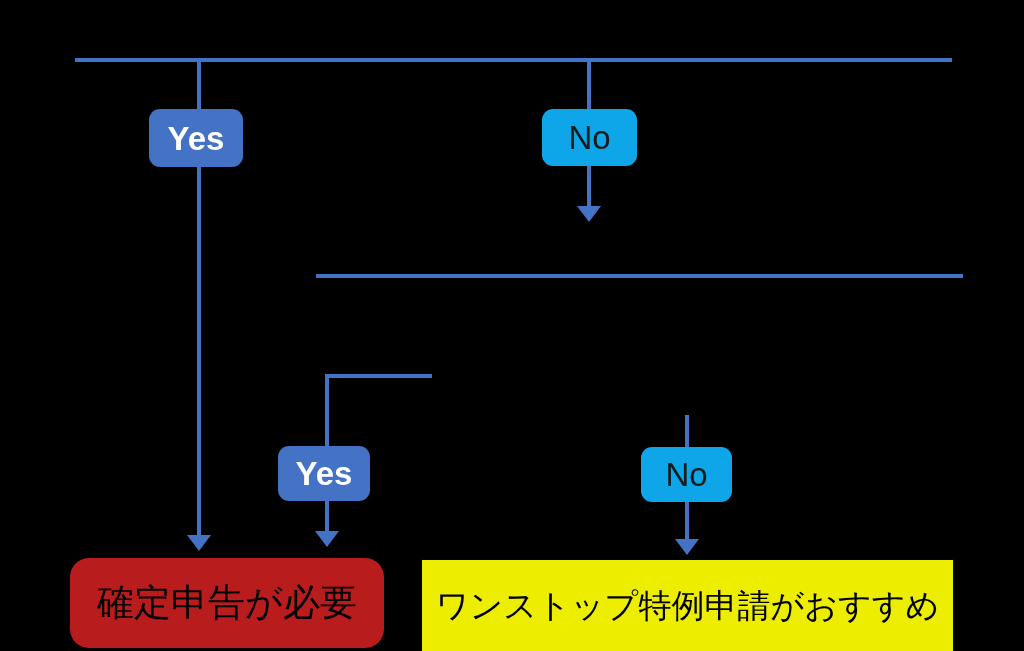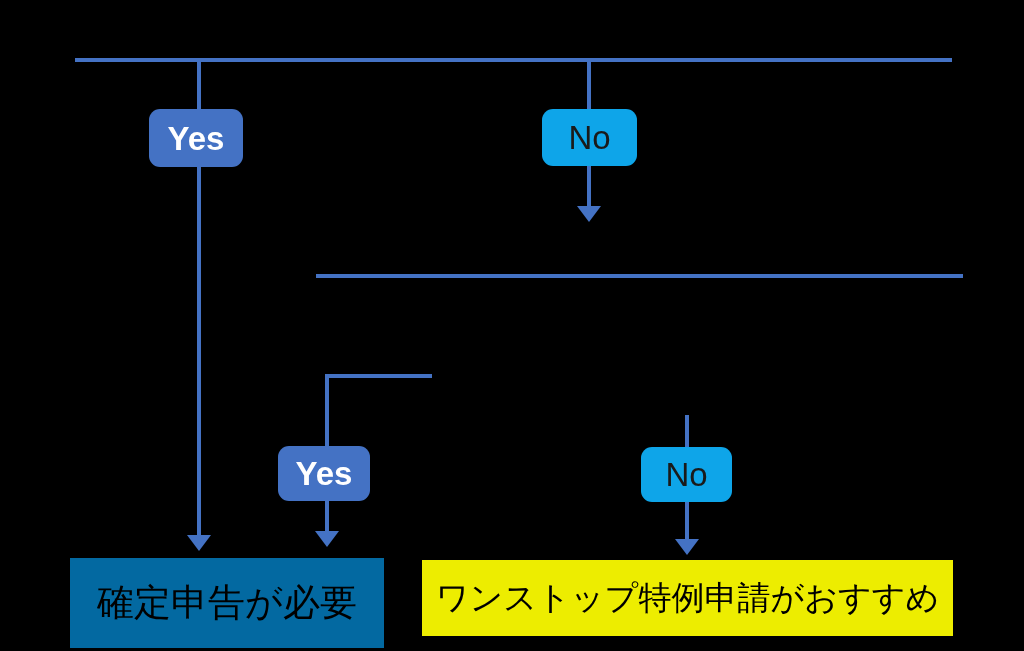--- a/index.html
+++ b/index.html
@@ -49,26 +49,27 @@
     position: absolute;
     display: flex;
     align-items: center;
     justify-content: center;
     color: #000000;
     white-space: nowrap;
   }
   .outcome-left {
     left: 70px; top: 558px;
     width: 314px; height: 90px;
-    background: #0369a1;
+    background: #b91c1c;
     font-size: 37px;
+    border-radius: 19px;
   }
   .outcome-right {
     left: 422px; top: 560px;
-    width: 531px; height: 76px;
+    width: 531px; height: 92px;
     background: #EDED00;
     font-size: 33px;
   }
 
   
   #hline-top        { left: 75px;  top: 58px;  width: 877px; height: 4px; }
   #vline-yes1       { left: 197px; top: 58px;  width: 4px;   height: 477px; }
   #arrow-yes1       { left: 187px; top: 535px; }
   #vline-no1        { left: 587px; top: 58px;  width: 4px;   height: 148px; }
   #arrow-no1        { left: 577px; top: 206px; }

